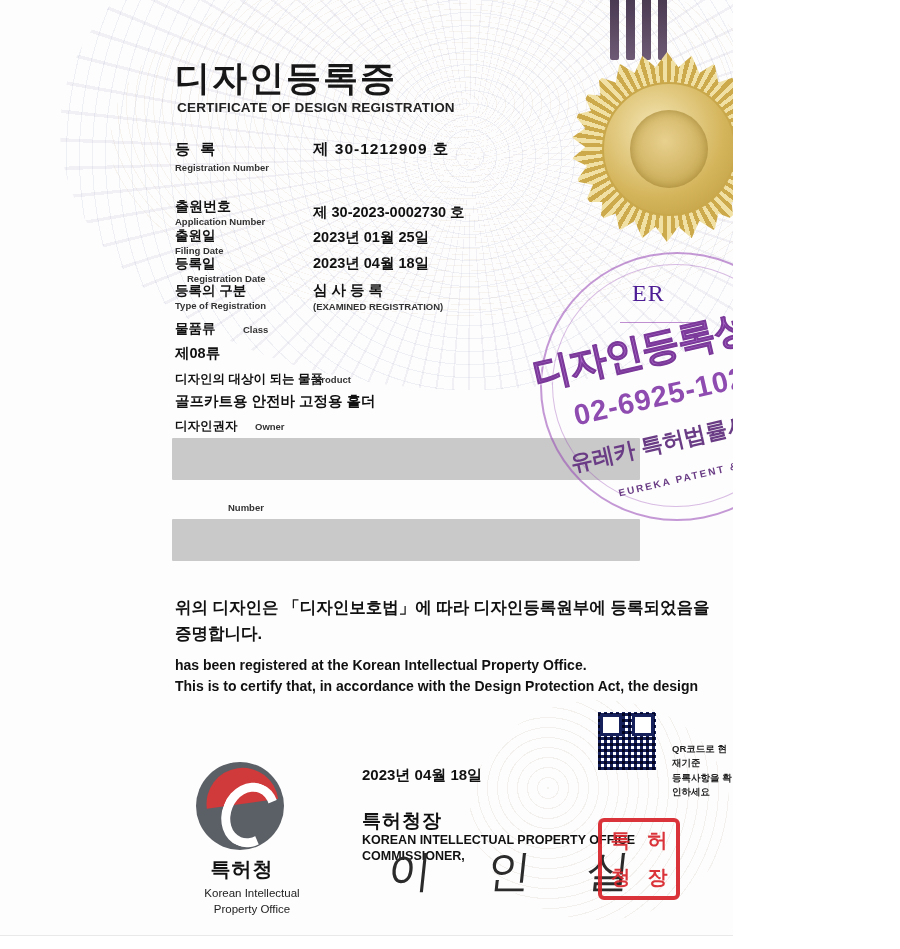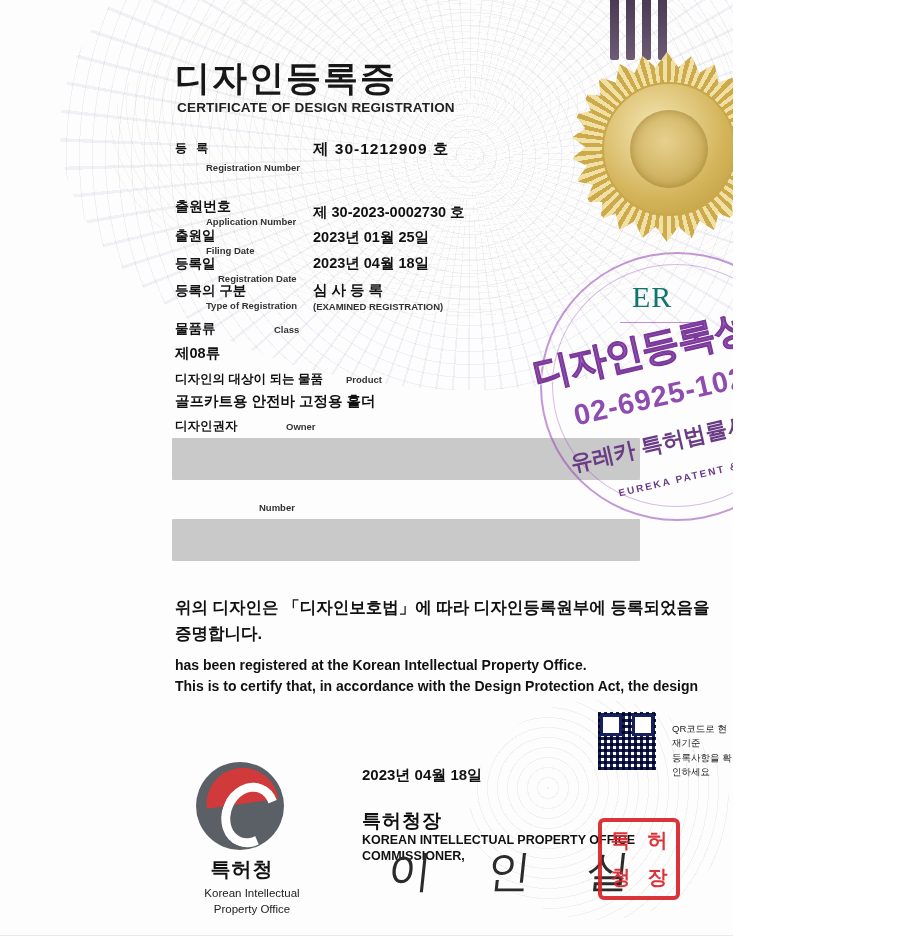--- a/index.html
+++ b/index.html
@@ -136,31 +136,30 @@
     font-size: 13.5px;
     font-weight: bold;
     letter-spacing: 0.2px;
     color: #222;
   }
 
   
   .fields { position: absolute; left: 0; top: 0; width: 900px; }
   .f-label-ko {
     position: absolute;
-    font-size: 12px;
+    font-size: 15px;
     font-weight: bold;
     color: #111;
     letter-spacing: 3px;
   }
   .f-label-en {
     position: absolute;
     font-size: 9.5px;
     font-weight: bold;
     color: #333;
-    margin-left: 31px;
   }
   .f-value {
     position: absolute;
     font-size: 14.5px;
     font-weight: bold;
     color: #111;
   }
   .f-value.big {
     font-size: 15.5px;
     letter-spacing: 1px;
@@ -297,23 +296,23 @@
     content:"";
     position: absolute;
     width: 16px; height: 16px;
     border: 3px solid #16205a;
     background: #fff;
   }
   .qr:before { left: 2px; top: 2px; }
   .qr:after { right: 2px; top: 2px; }
   .qr-note {
     position: absolute;
-    left: 672px; top: 722px;
+    left: 672px; top: 742px;
     font-size: 9.5px;
-    font-weight: normal;
+    font-weight: bold;
     line-height: 1.5;
     color: #222;
   }
 
   
   .stamp {
     position: absolute;
     left: 598px; top: 818px;
     width: 74px; height: 74px;
     border: 4px solid #d8232a;
@@ -359,22 +358,22 @@
     position: absolute;
     left: 32px; top: 22px;
     width: 246px; height: 241px;
     border: 1px solid rgba(150,70,180,0.35);
     border-radius: 50%;
   }
   .promo .er {
     position: absolute;
     left: 112px; top: 38px;
     font-family: "Liberation Serif", serif;
-    font-size: 30px;
-    color: #0f766e;
+    font-size: 24px;
+    color: #4c1d95;
     letter-spacing: 1px;
   }
   .promo .er-line {
     position: absolute;
     left: 100px; top: 80px;
     width: 84px;
     border-top: 1px solid rgba(150,70,180,0.6);
   }
   .promo .headline {
     position: absolute;

